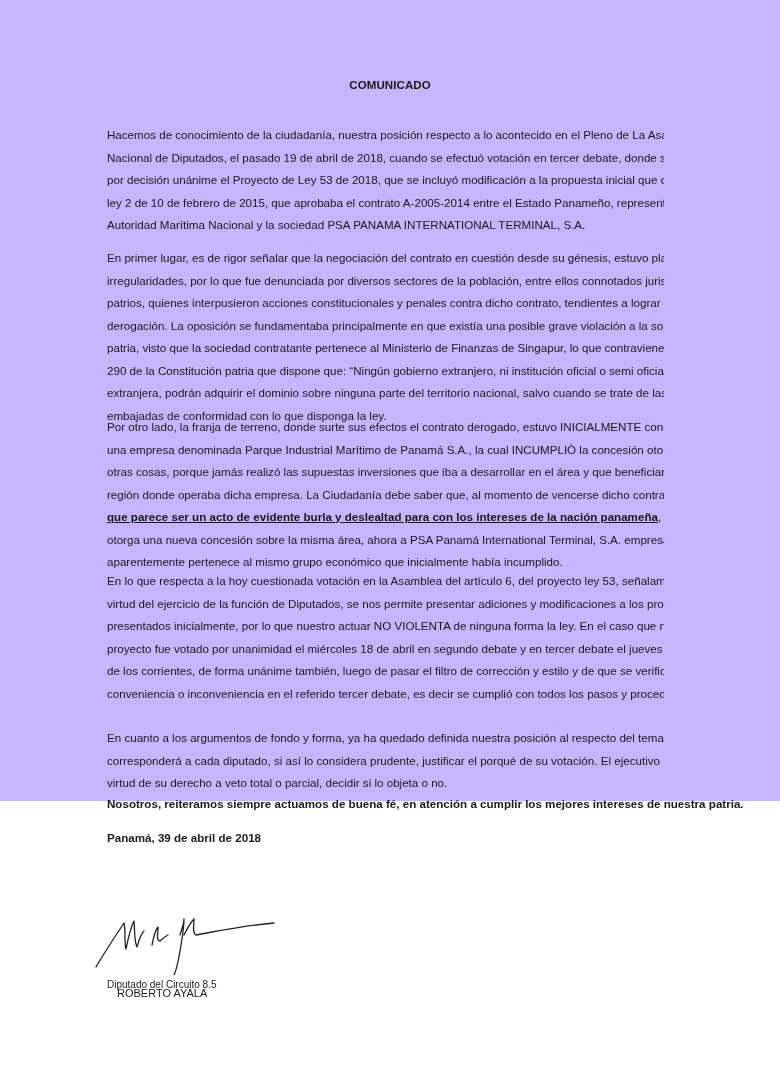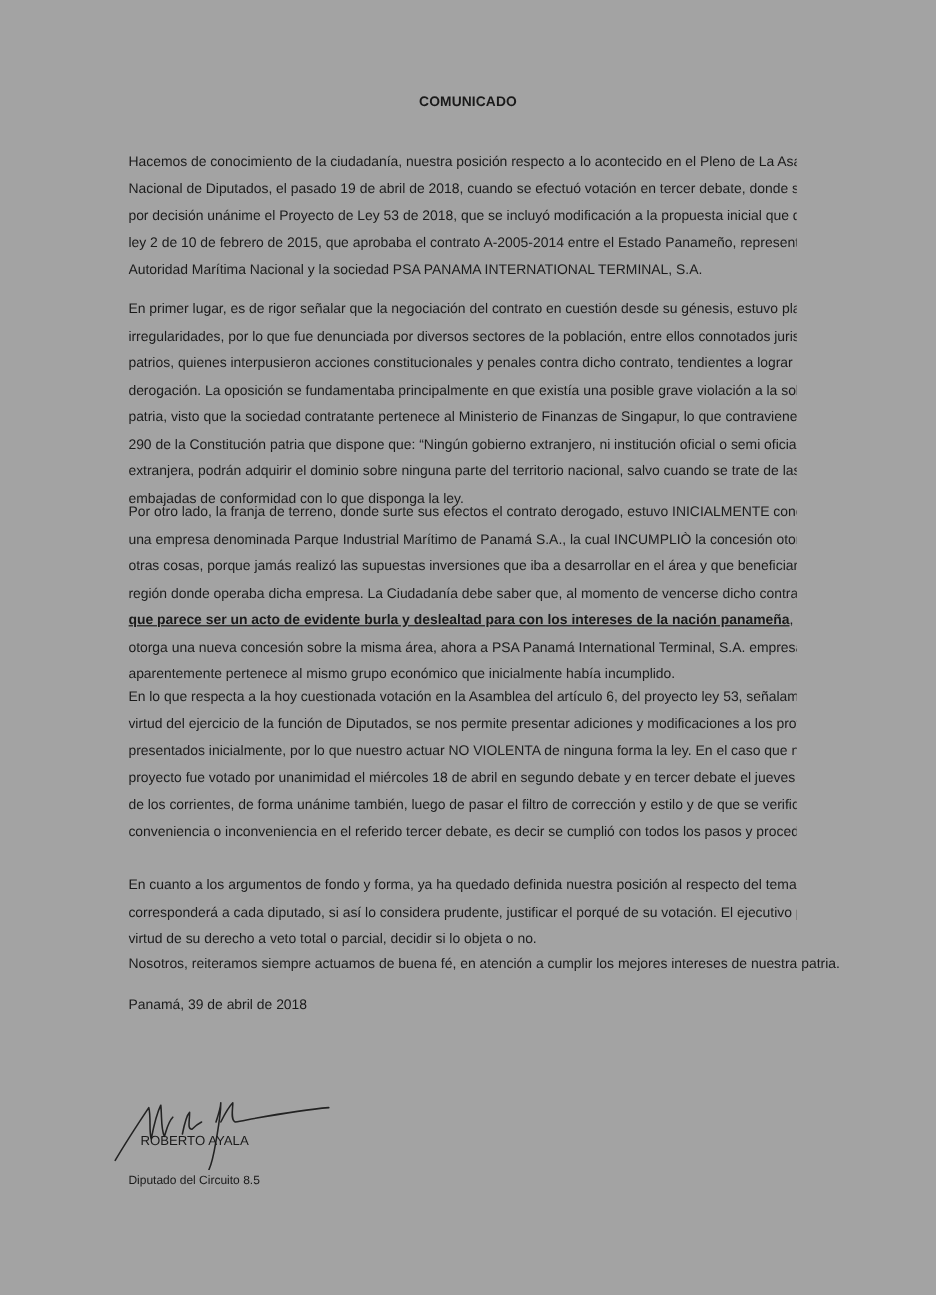--- a/index.html
+++ b/index.html
@@ -1,28 +1,28 @@
 <!DOCTYPE html>
 <html><head>
 <meta charset="utf-8">
 <style>
   html, body { margin: 0; padding: 0; background: #ffffff; }
   body { width: 780px; height: 1079px; position: relative; overflow: hidden;
          font-family: "Liberation Sans", "DejaVu Sans", sans-serif; color: #1a1a1a; }
-  .page { position: absolute; left: 0; top: 0; width: 780px; height: 1079px; background: #a3a3a3; }
+  .page { position: absolute; left: 0; top: 0; width: 780px; height: 801px; background: #c4b5fd; }
   .title { position: absolute; top: 79px; left: 0; width: 780px; text-align: center;
            font-weight: bold; font-size: 11.5px; letter-spacing: 0.1px; }
   .para { position: absolute; left: 107px; width: 557px; font-size: 11.6px; }
   .line { height: 22.5px; line-height: 22.5px; white-space: nowrap; text-align: justify;
           text-align-last: justify; overflow: hidden; }
   .line.last { text-align-last: left; }
   .u { font-weight: bold; text-decoration: underline; }
-  .single { position: absolute; left: 107px; font-size: 11.6px; white-space: nowrap; line-height: 22.5px; }
+  .single { position: absolute; left: 107px; font-size: 11.6px; white-space: nowrap; line-height: 22.5px; font-weight: bold; }
   .sig { position: absolute; left: 88px; top: 905px; width: 190px; height: 70px; }
-  .signame { position: absolute; left: 107px; top: 943px; font-size: 11px; line-height: 16px; padding-left: 10px; }
+  .signame { position: absolute; left: 107px; top: 985px; font-size: 11px; line-height: 16px; padding-left: 10px; }
   .sigtitle { position: absolute; left: 107px; top: 975px; font-size: 10px; line-height: 20px; }
 </style>
 </head>
 <body>
 
 <div class="page">
 
   <div class="title">COMUNICADO</div>
 
   <div class="para" style="top:124px;">

